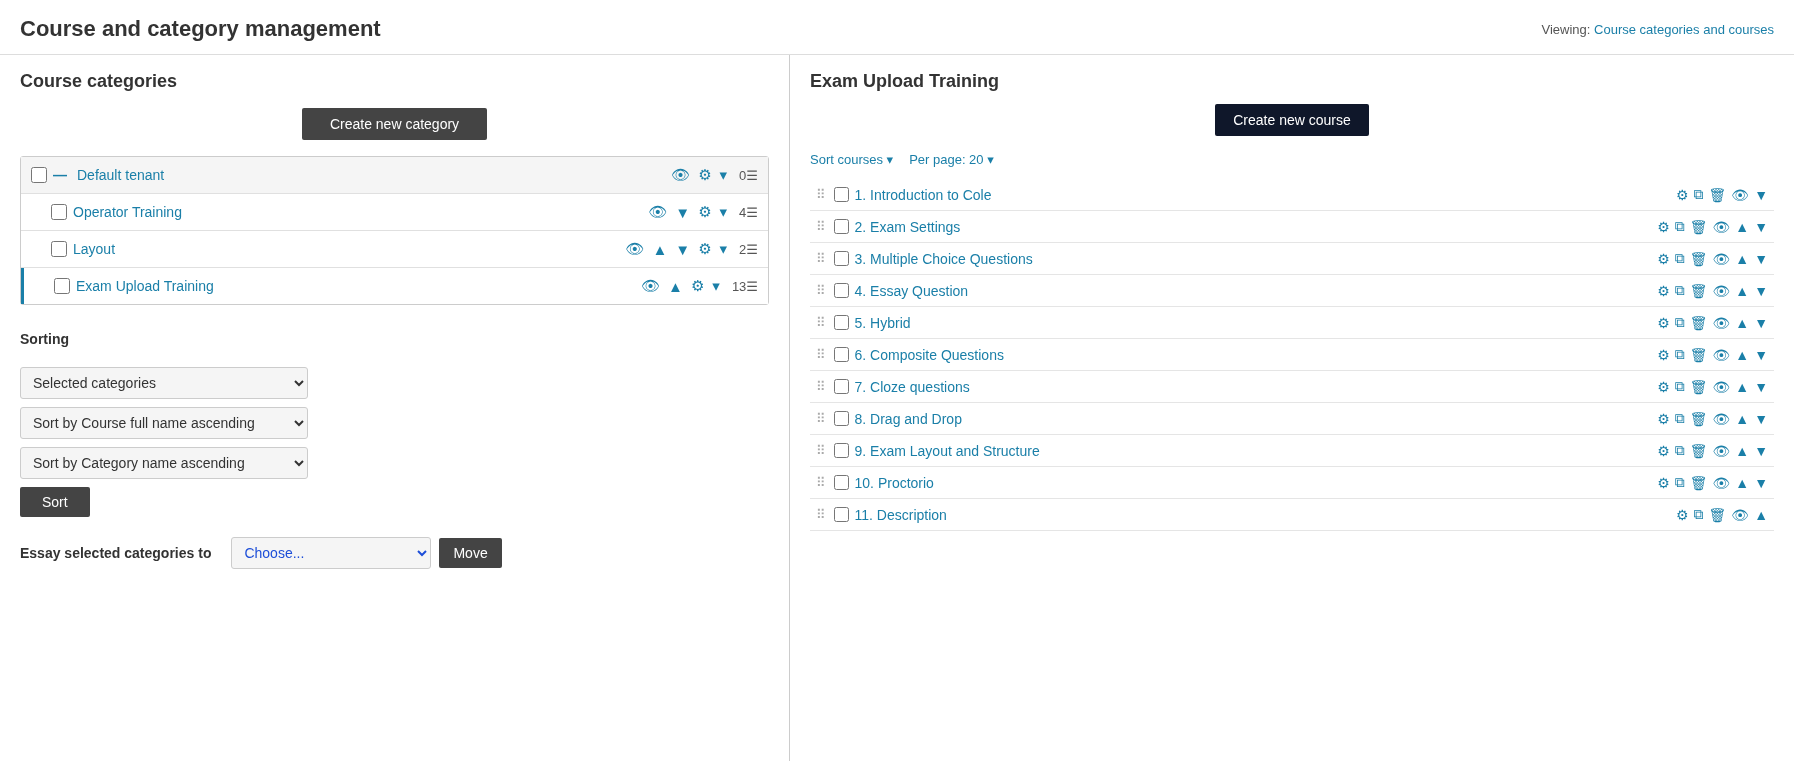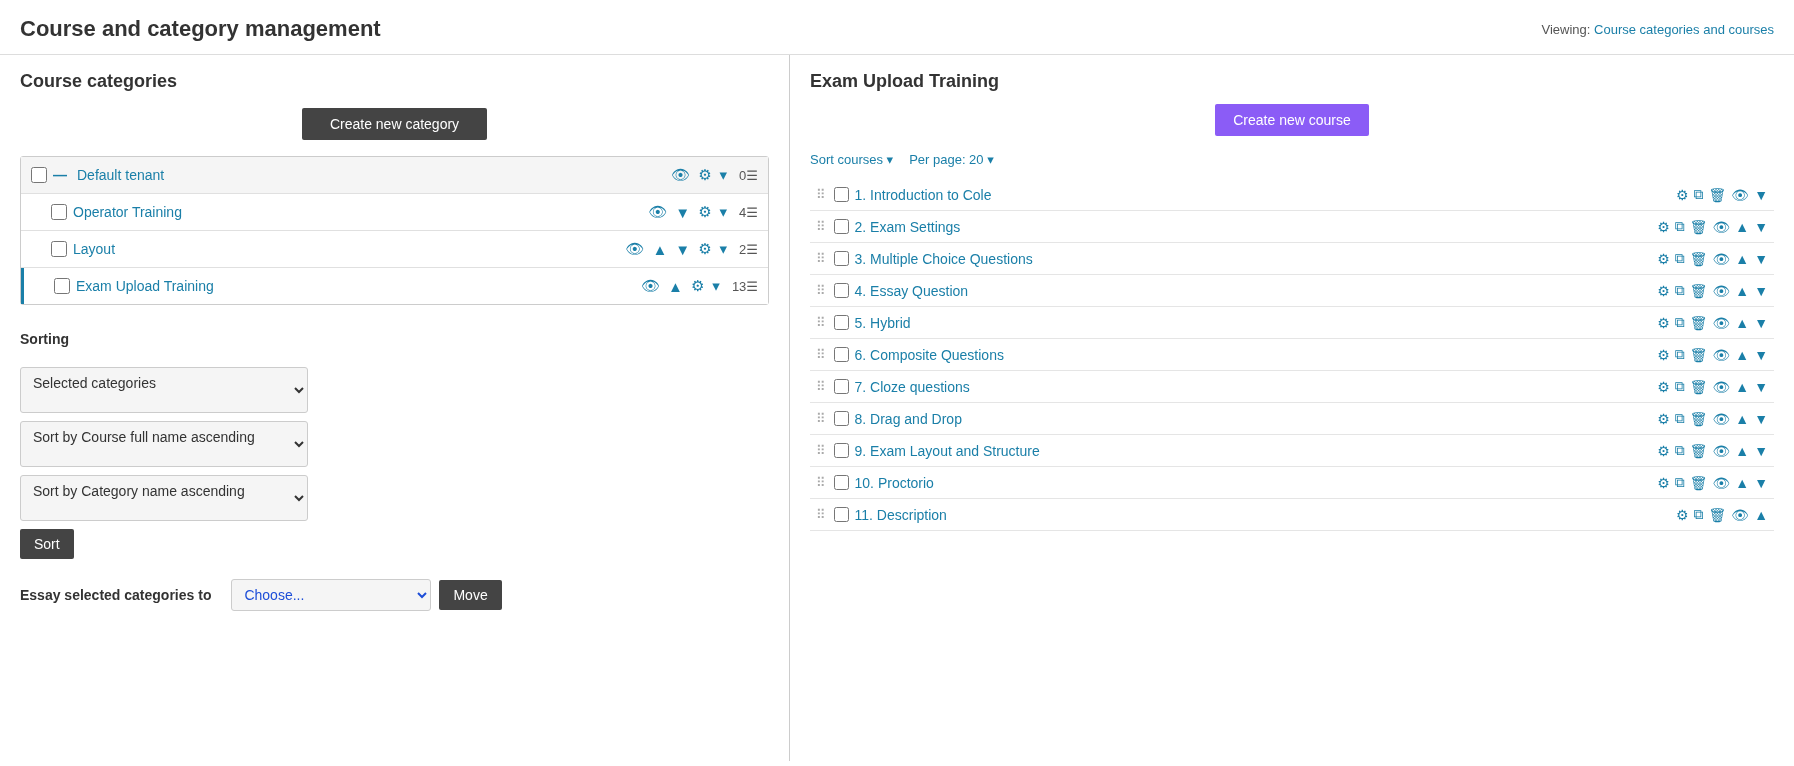--- a/index.html
+++ b/index.html
@@ -82,32 +82,32 @@
       margin-bottom: 20px;
       align-items: flex-start;
       flex-direction: column;
     }
     .sorting-label { font-weight: bold; font-size: 14px; min-width: 70px; padding-top: 6px; }
     .sorting-controls { display: flex; flex-direction: column; gap: 8px; }
 
     .sort-select {
       border: 1px solid #ccc;
       border-radius: 3px;
-      padding: 6px 28px 20px 8px;
+      padding: 6px 28px 6px 8px;
       font-size: 14px;
       color: #333;
       background: #f5f5f5;
       appearance: auto;
       min-width: 240px;
     }
     .sort-btn {
       background: #444;
       color: #fff;
       border: none;
-      padding: 7px 14px;
+      padding: 7px 22px;
       font-size: 14px;
       cursor: pointer;
       border-radius: 2px;
       width: fit-content;
     }
 
     
     .move-section {
       display: flex;
       gap: 20px;
@@ -139,21 +139,21 @@
     .right-panel {
       flex: 1;
       padding: 16px 20px;
       overflow-y: auto;
     }
     .right-panel-title { font-size: 18px; font-weight: bold; margin-bottom: 12px; color: #333; }
 
     .right-create-btn {
       display: block;
       margin: 0 auto 16px auto;
-      background: #8b5cf6;
+      background: #0f172a;
       color: #fff;
       border: none;
       padding: 8px 18px;
       font-size: 14px;
       cursor: pointer;
       border-radius: 2px;
     }
 
     .course-controls {
       display: flex;

